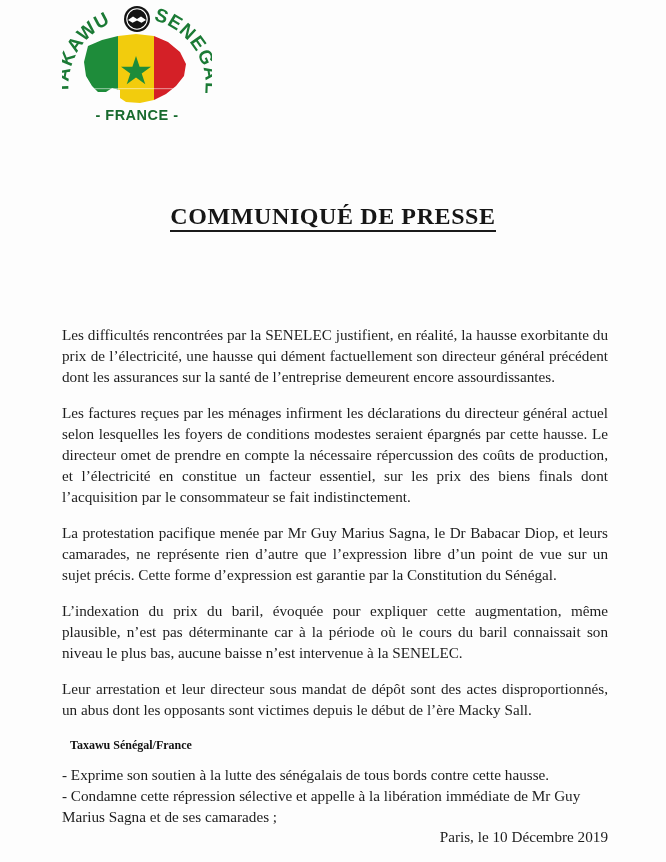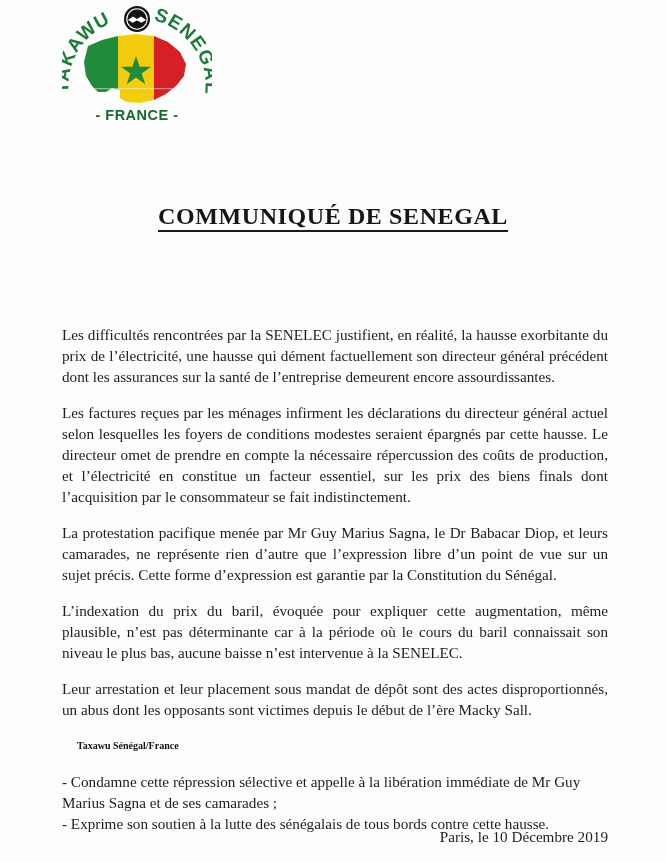--- a/index.html
+++ b/index.html
@@ -69,24 +69,24 @@
     line-height: 21px;
     text-align: justify;
     text-justify: inter-word;
     margin: 12px 0 15px 0;
     color: #1d1d1d;
     hyphens: none;
   }
   .para:last-child { margin-bottom: 0; }
 
   .block-heading {
-    font-size: 10px;
+    font-size: 12px;
     line-height: 21px;
     font-weight: bold;
-    margin: 15px;
+    margin: 8px;
     color: #111111;
   }
   .bullet-line {
     font-size: 15.2px;
     line-height: 21px;
     margin: 0;
     text-align: left;
     color: #1d1d1d;
   }
 
@@ -145,34 +145,34 @@
         <circle cx="75" cy="17" r="13" fill="#141414"></circle>
         <circle cx="75" cy="17" r="10.2" fill="none" stroke="#ffffff" stroke-width="1.1"></circle>
         <path d="M 66 18 L 71 14.6 L 75 17 L 79 14.6 L 84 18 L 79.5 20.8 L 75 18.6 L 70.5 20.8 Z" fill="#ffffff"></path>
       </g>
 
       <text x="75" y="118" text-anchor="middle" font-family="Liberation Sans, sans-serif" font-size="14.5" font-weight="bold" fill="#186a2e" letter-spacing="0.5">- FRANCE -</text>
     </svg>
   </div>
 
   <div class="title-wrap">
-    <span class="doc-title">COMMUNIQUÉ DE SENEGAL</span>
+    <span class="doc-title">COMMUNIQUÉ DE PRESSE</span>
   </div>
 
   <div class="body-wrap">
     <p class="para">Les difficultés rencontrées par la SENELEC justifient, en réalité, la hausse exorbitante du prix de l’électricité, une hausse qui dément factuellement son directeur général précédent dont les assurances sur la santé de l’entreprise demeurent encore assourdissantes.</p>
     <p class="para">Les factures reçues par les ménages infirment les déclarations du directeur général actuel selon lesquelles les foyers de conditions modestes seraient épargnés par cette hausse. Le directeur omet de prendre en compte la nécessaire répercussion des coûts de production, et l’électricité en constitue un facteur essentiel, sur les prix des biens finals dont l’acquisition par le consommateur se fait indistinctement.</p>
     <p class="para">La protestation pacifique menée par Mr Guy Marius Sagna, le Dr Babacar Diop, et leurs camarades, ne représente rien d’autre que l’expression libre d’un point de vue sur un sujet précis. Cette forme d’expression est garantie par la Constitution du Sénégal.</p>
     <p class="para">L’indexation du prix du baril, évoquée pour expliquer cette augmentation,  même plausible, n’est pas déterminante car à la période où le cours du baril connaissait son niveau le plus bas, aucune baisse n’est intervenue à la SENELEC.</p>
-    <p class="para">Leur arrestation et leur placement sous mandat de dépôt sont des actes disproportionnés, un abus dont les opposants sont victimes depuis le début de l’ère Macky Sall.</p>
+    <p class="para">Leur arrestation et leur directeur sous mandat de dépôt sont des actes disproportionnés, un abus dont les opposants sont victimes depuis le début de l’ère Macky Sall.</p>
 
     <div>
       <p class="block-heading">Taxawu Sénégal/France</p>
+      <p class="bullet-line">- Exprime son soutien à la lutte des sénégalais de tous bords contre cette hausse.</p>
       <p class="bullet-line">- Condamne cette répression sélective et appelle à la libération immédiate de Mr Guy Marius Sagna et de ses camarades ;</p>
-      <p class="bullet-line">- Exprime son soutien à la lutte des sénégalais de tous bords contre cette hausse.</p>
     </div>
   </div>
 
   <div class="sig-wrap">
     <span class="signature">Paris, le 10 Décembre 2019</span>
   </div>
 
 </div>
 
 </body></html>

